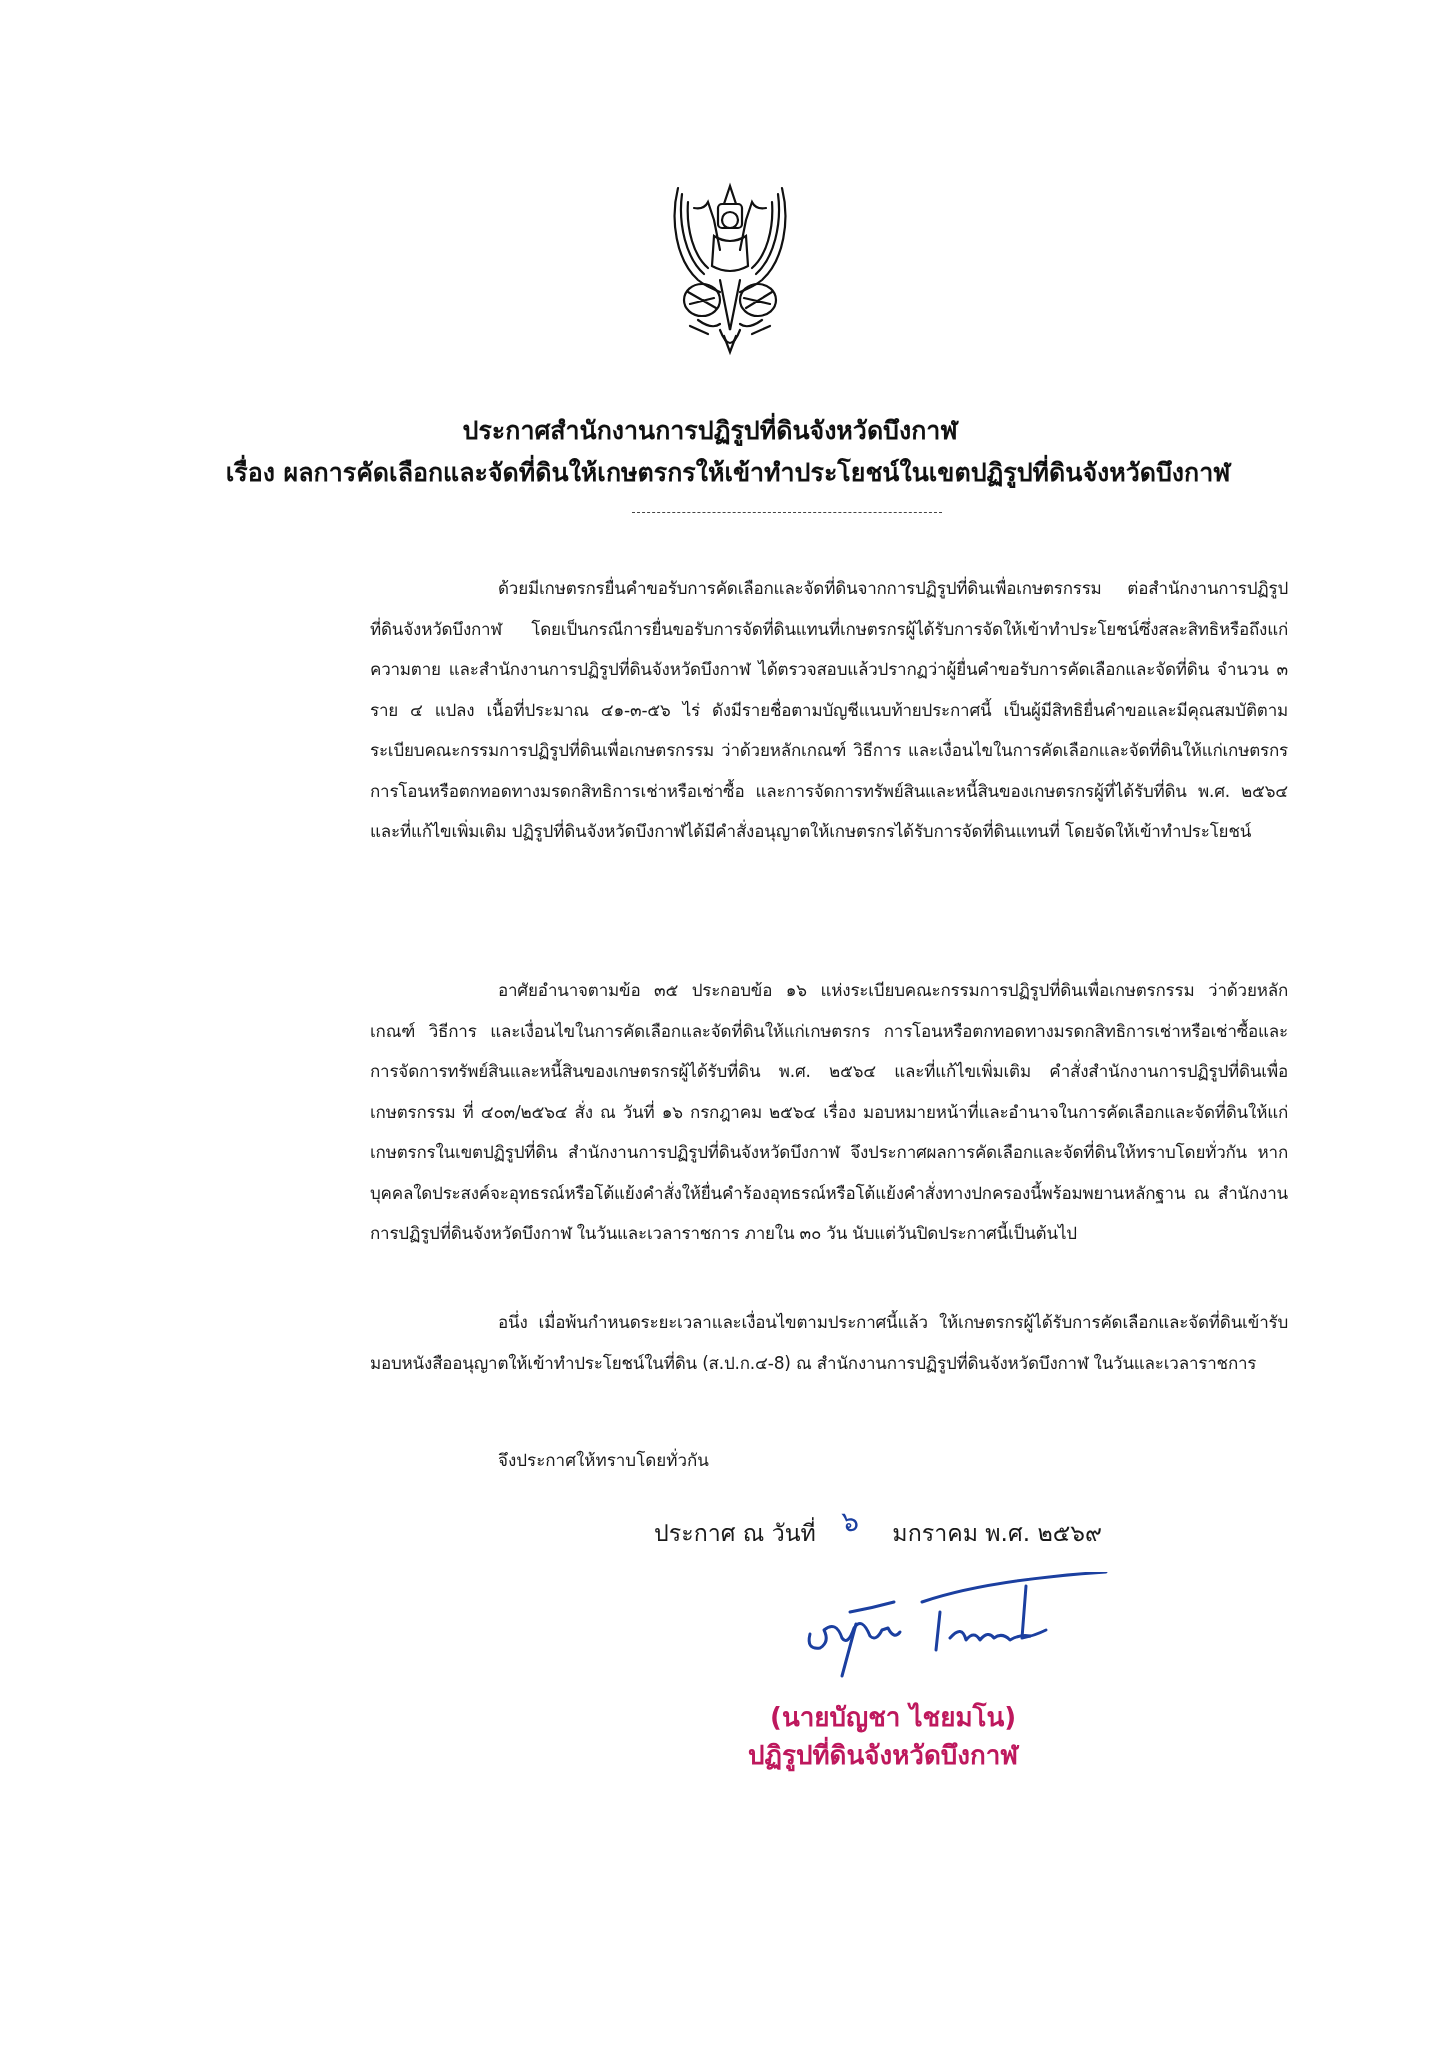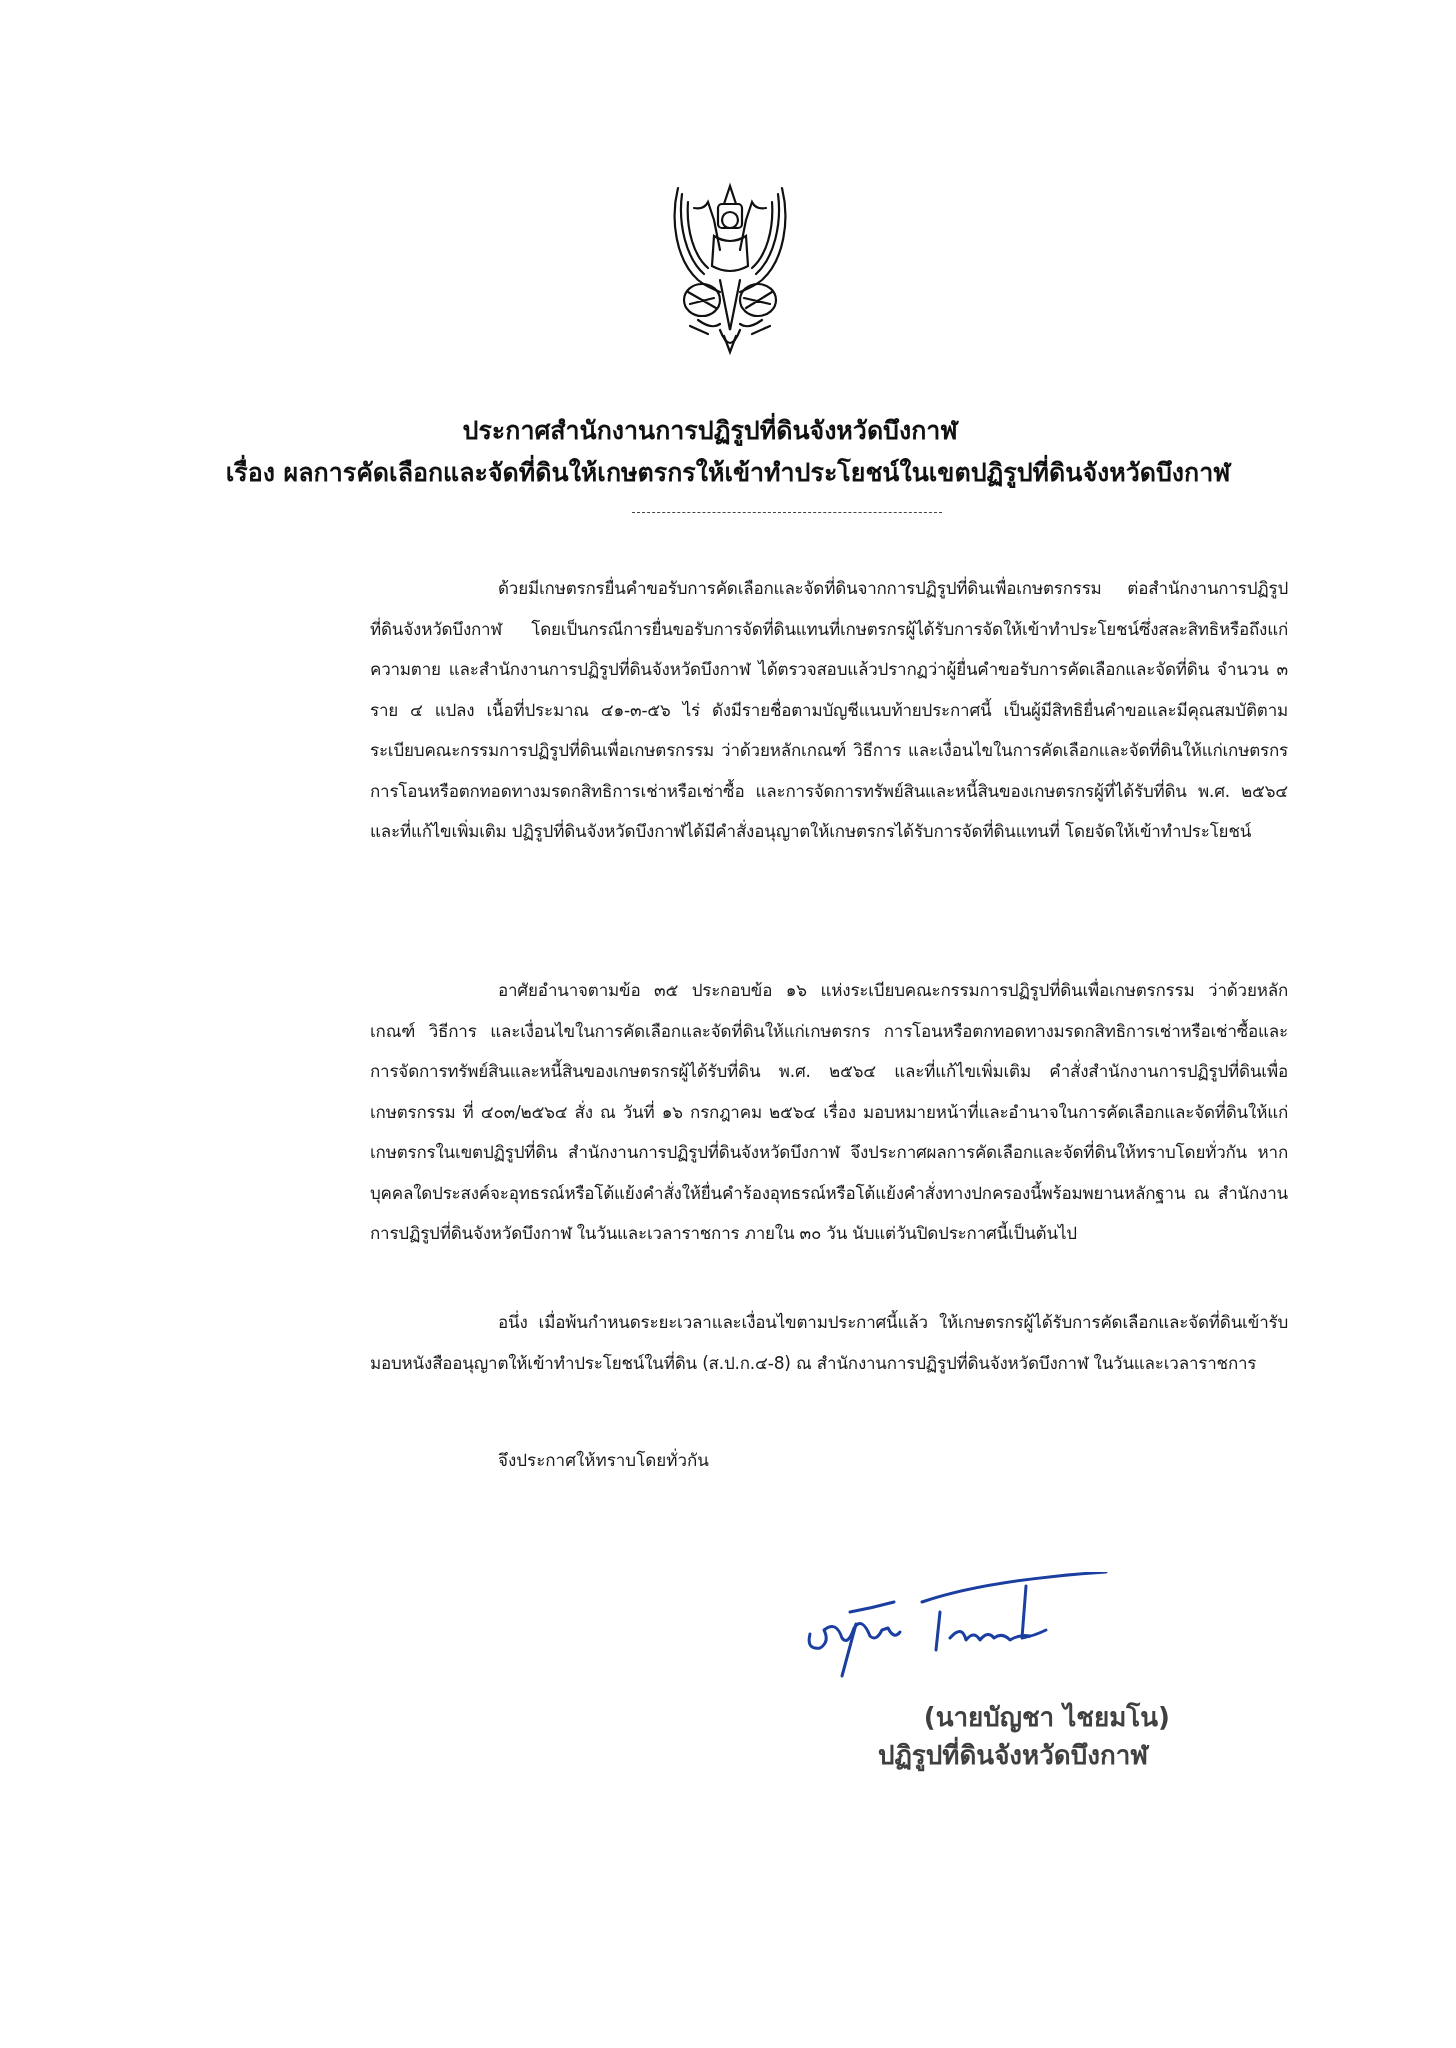--- a/index.html
+++ b/index.html
@@ -16,21 +16,21 @@
   .dash-line { position: absolute; top: 500px; left: 632px; width: 310px; border-top: 1.5px dashed #444; }
   .para { position: absolute; left: 370px; width: 918px; font-size: 17px; line-height: 40.5px; text-align: justify; text-align-last: left; letter-spacing: -0.2px; }
   .para p { margin: 0; text-indent: 128px; }
   .p1 { top: 556px; }
   .p2 { top: 958px; }
   .p3 { top: 1290px; }
   .p4 { position: absolute; left: 498px; top: 1434px; font-size: 17px; }
   .dateline { position: absolute; left: 654px; top: 1497px; font-size: 23.2px; white-space: nowrap; }
   .dateline .hand { font-family: "DejaVu Serif", serif; color: #1b3fa0; font-size: 28px; position: relative; top: -10px; padding: 0 26px 0 18px; }
   .sig { position: absolute; left: 790px; top: 1560px; width: 320px; height: 110px; }
-  .signer { position: absolute; left: 770px; width: 400px; text-align: right; color: #404040; font-weight: 700; font-size: 26px; }
+  .signer { position: absolute; left: 770px; width: 400px; text-align: left; color: #be185d; font-weight: 700; font-size: 26px; }
   .signer.name { top: 1684px; }
   .signer.pos { top: 1722px; left: 748px; }
   .bottom-edge { position: absolute; left: 0; top: 2044px; width: 1456px; height: 4px; background: #d5d8dc; }
 </style>
 </head>
 <body>
 
 <div class="page">
 
   <svg class="emblem" viewBox="0 0 124 180">
@@ -69,20 +69,25 @@
   <div class="para p2">
     <p>อาศัยอำนาจตามข้อ ๓๕ ประกอบข้อ ๑๖ แห่งระเบียบคณะกรรมการปฏิรูปที่ดินเพื่อเกษตรกรรม ว่าด้วยหลักเกณฑ์ วิธีการ และเงื่อนไขในการคัดเลือกและจัดที่ดินให้แก่เกษตรกร การโอนหรือตกทอดทางมรดกสิทธิการเช่าหรือเช่าซื้อและการจัดการทรัพย์สินและหนี้สินของเกษตรกรผู้ได้รับที่ดิน พ.ศ. ๒๕๖๔ และที่แก้ไขเพิ่มเติม คำสั่งสำนักงานการปฏิรูปที่ดินเพื่อเกษตรกรรม ที่ ๔๐๓/๒๕๖๔ สั่ง ณ วันที่ ๑๖ กรกฎาคม ๒๕๖๔ เรื่อง มอบหมายหน้าที่และอำนาจในการคัดเลือกและจัดที่ดินให้แก่เกษตรกรในเขตปฏิรูปที่ดิน สำนักงานการปฏิรูปที่ดินจังหวัดบึงกาฬ จึงประกาศผลการคัดเลือกและจัดที่ดินให้ทราบโดยทั่วกัน หากบุคคลใดประสงค์จะอุทธรณ์หรือโต้แย้งคำสั่งให้ยื่นคำร้องอุทธรณ์หรือโต้แย้งคำสั่งทางปกครองนี้พร้อมพยานหลักฐาน ณ สำนักงานการปฏิรูปที่ดินจังหวัดบึงกาฬ ในวันและเวลาราชการ ภายใน ๓๐ วัน นับแต่วันปิดประกาศนี้เป็นต้นไป</p>
   </div>
 
   <div class="para p3">
     <p>อนึ่ง เมื่อพ้นกำหนดระยะเวลาและเงื่อนไขตามประกาศนี้แล้ว ให้เกษตรกรผู้ได้รับการคัดเลือกและจัดที่ดินเข้ารับมอบหนังสืออนุญาตให้เข้าทำประโยชน์ในที่ดิน (ส.ป.ก.๔-8) ณ สำนักงานการปฏิรูปที่ดินจังหวัดบึงกาฬ ในวันและเวลาราชการ</p>
   </div>
 
   <div class="p4">จึงประกาศให้ทราบโดยทั่วกัน</div>
 
+  <div class="dateline">
+    <span>ประกาศ  ณ  วันที่</span>
+    <span class="hand">๖</span>
+    <span>มกราคม พ.ศ. ๒๕๖๙</span>
+  </div>
 
   <svg class="sig" viewBox="0 0 320 110">
     <g fill="none" stroke="#1b3fa0" stroke-width="3" stroke-linecap="round" stroke-linejoin="round">
       <path d="M20 62 Q16 78 30 76 Q40 70 34 58 M34 58 Q46 48 52 66 Q58 74 64 56 Q72 44 80 64 Q86 70 92 58 L98 56 Q104 68 110 60"></path>
       <path d="M60 40 Q82 36 104 30"></path>
       <path d="M66 52 L52 104"></path>
       <path d="M132 30 Q196 8 316 0"></path>
       <path d="M150 40 L146 78"></path>
       <path d="M160 66 Q172 52 176 68 Q184 58 190 68 Q198 58 204 66 Q212 60 220 68 Q230 62 240 64"></path>
       <path d="M236 14 L232 66 Q244 64 256 58"></path>

